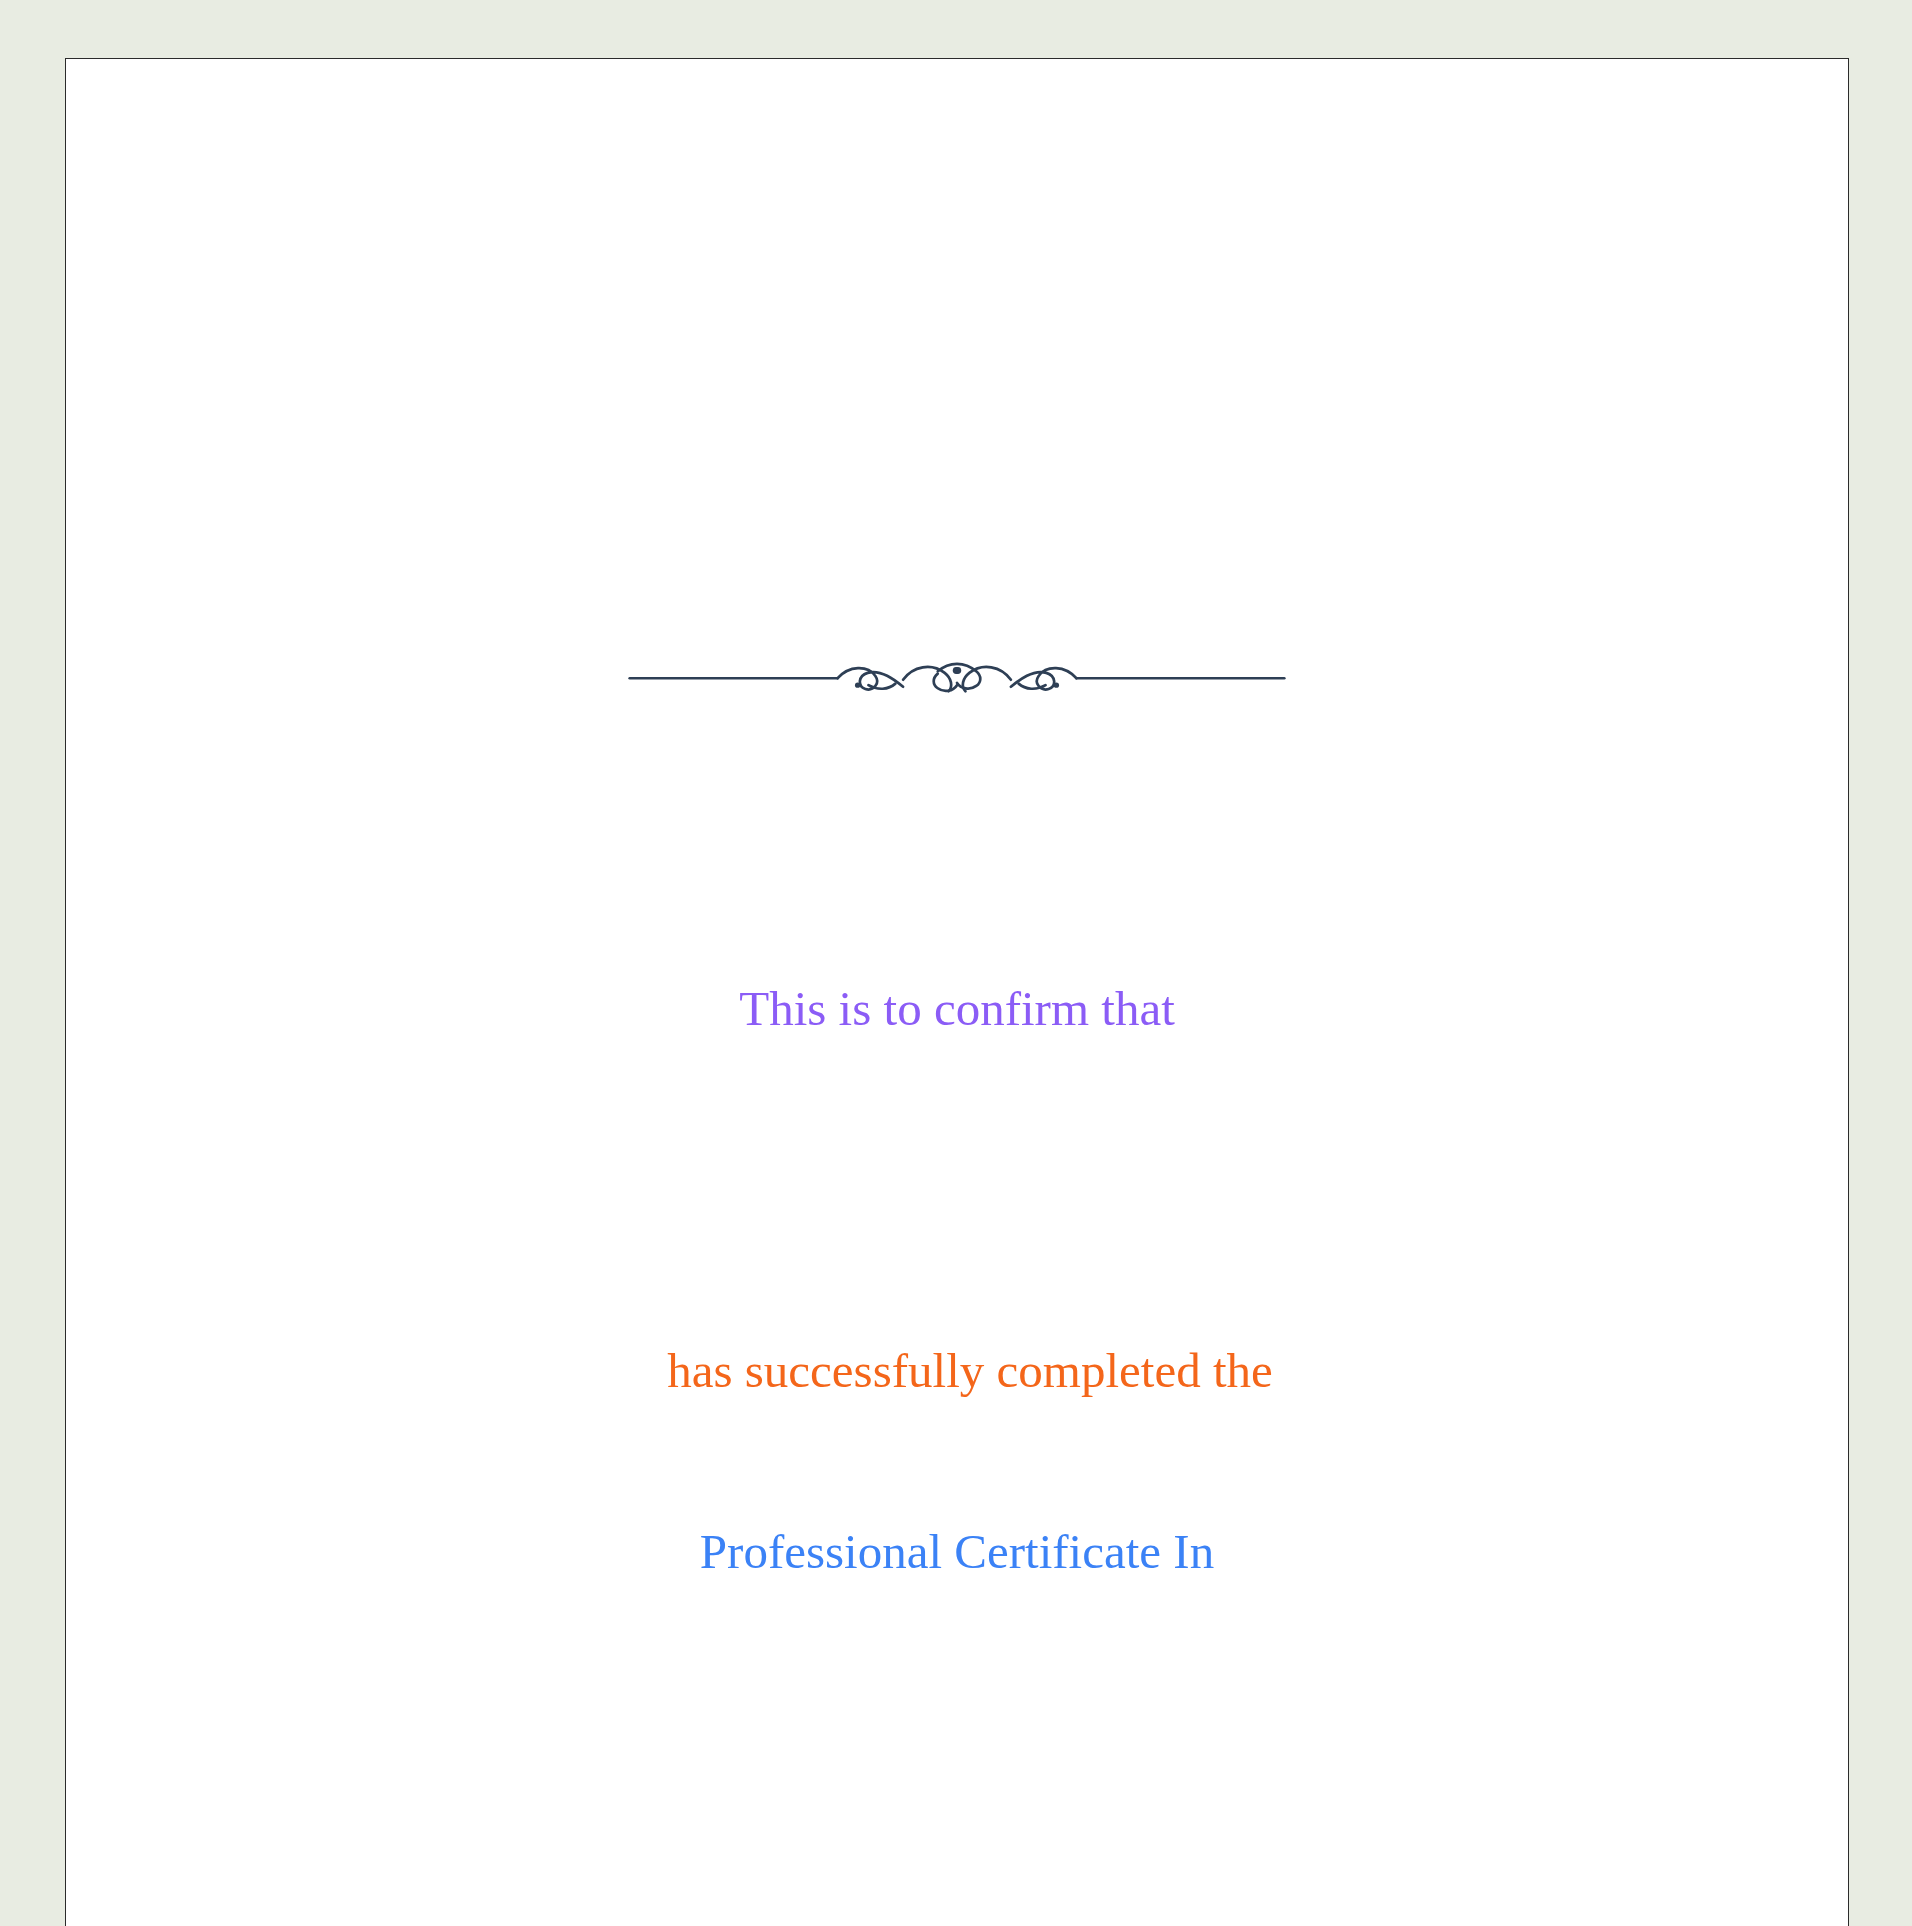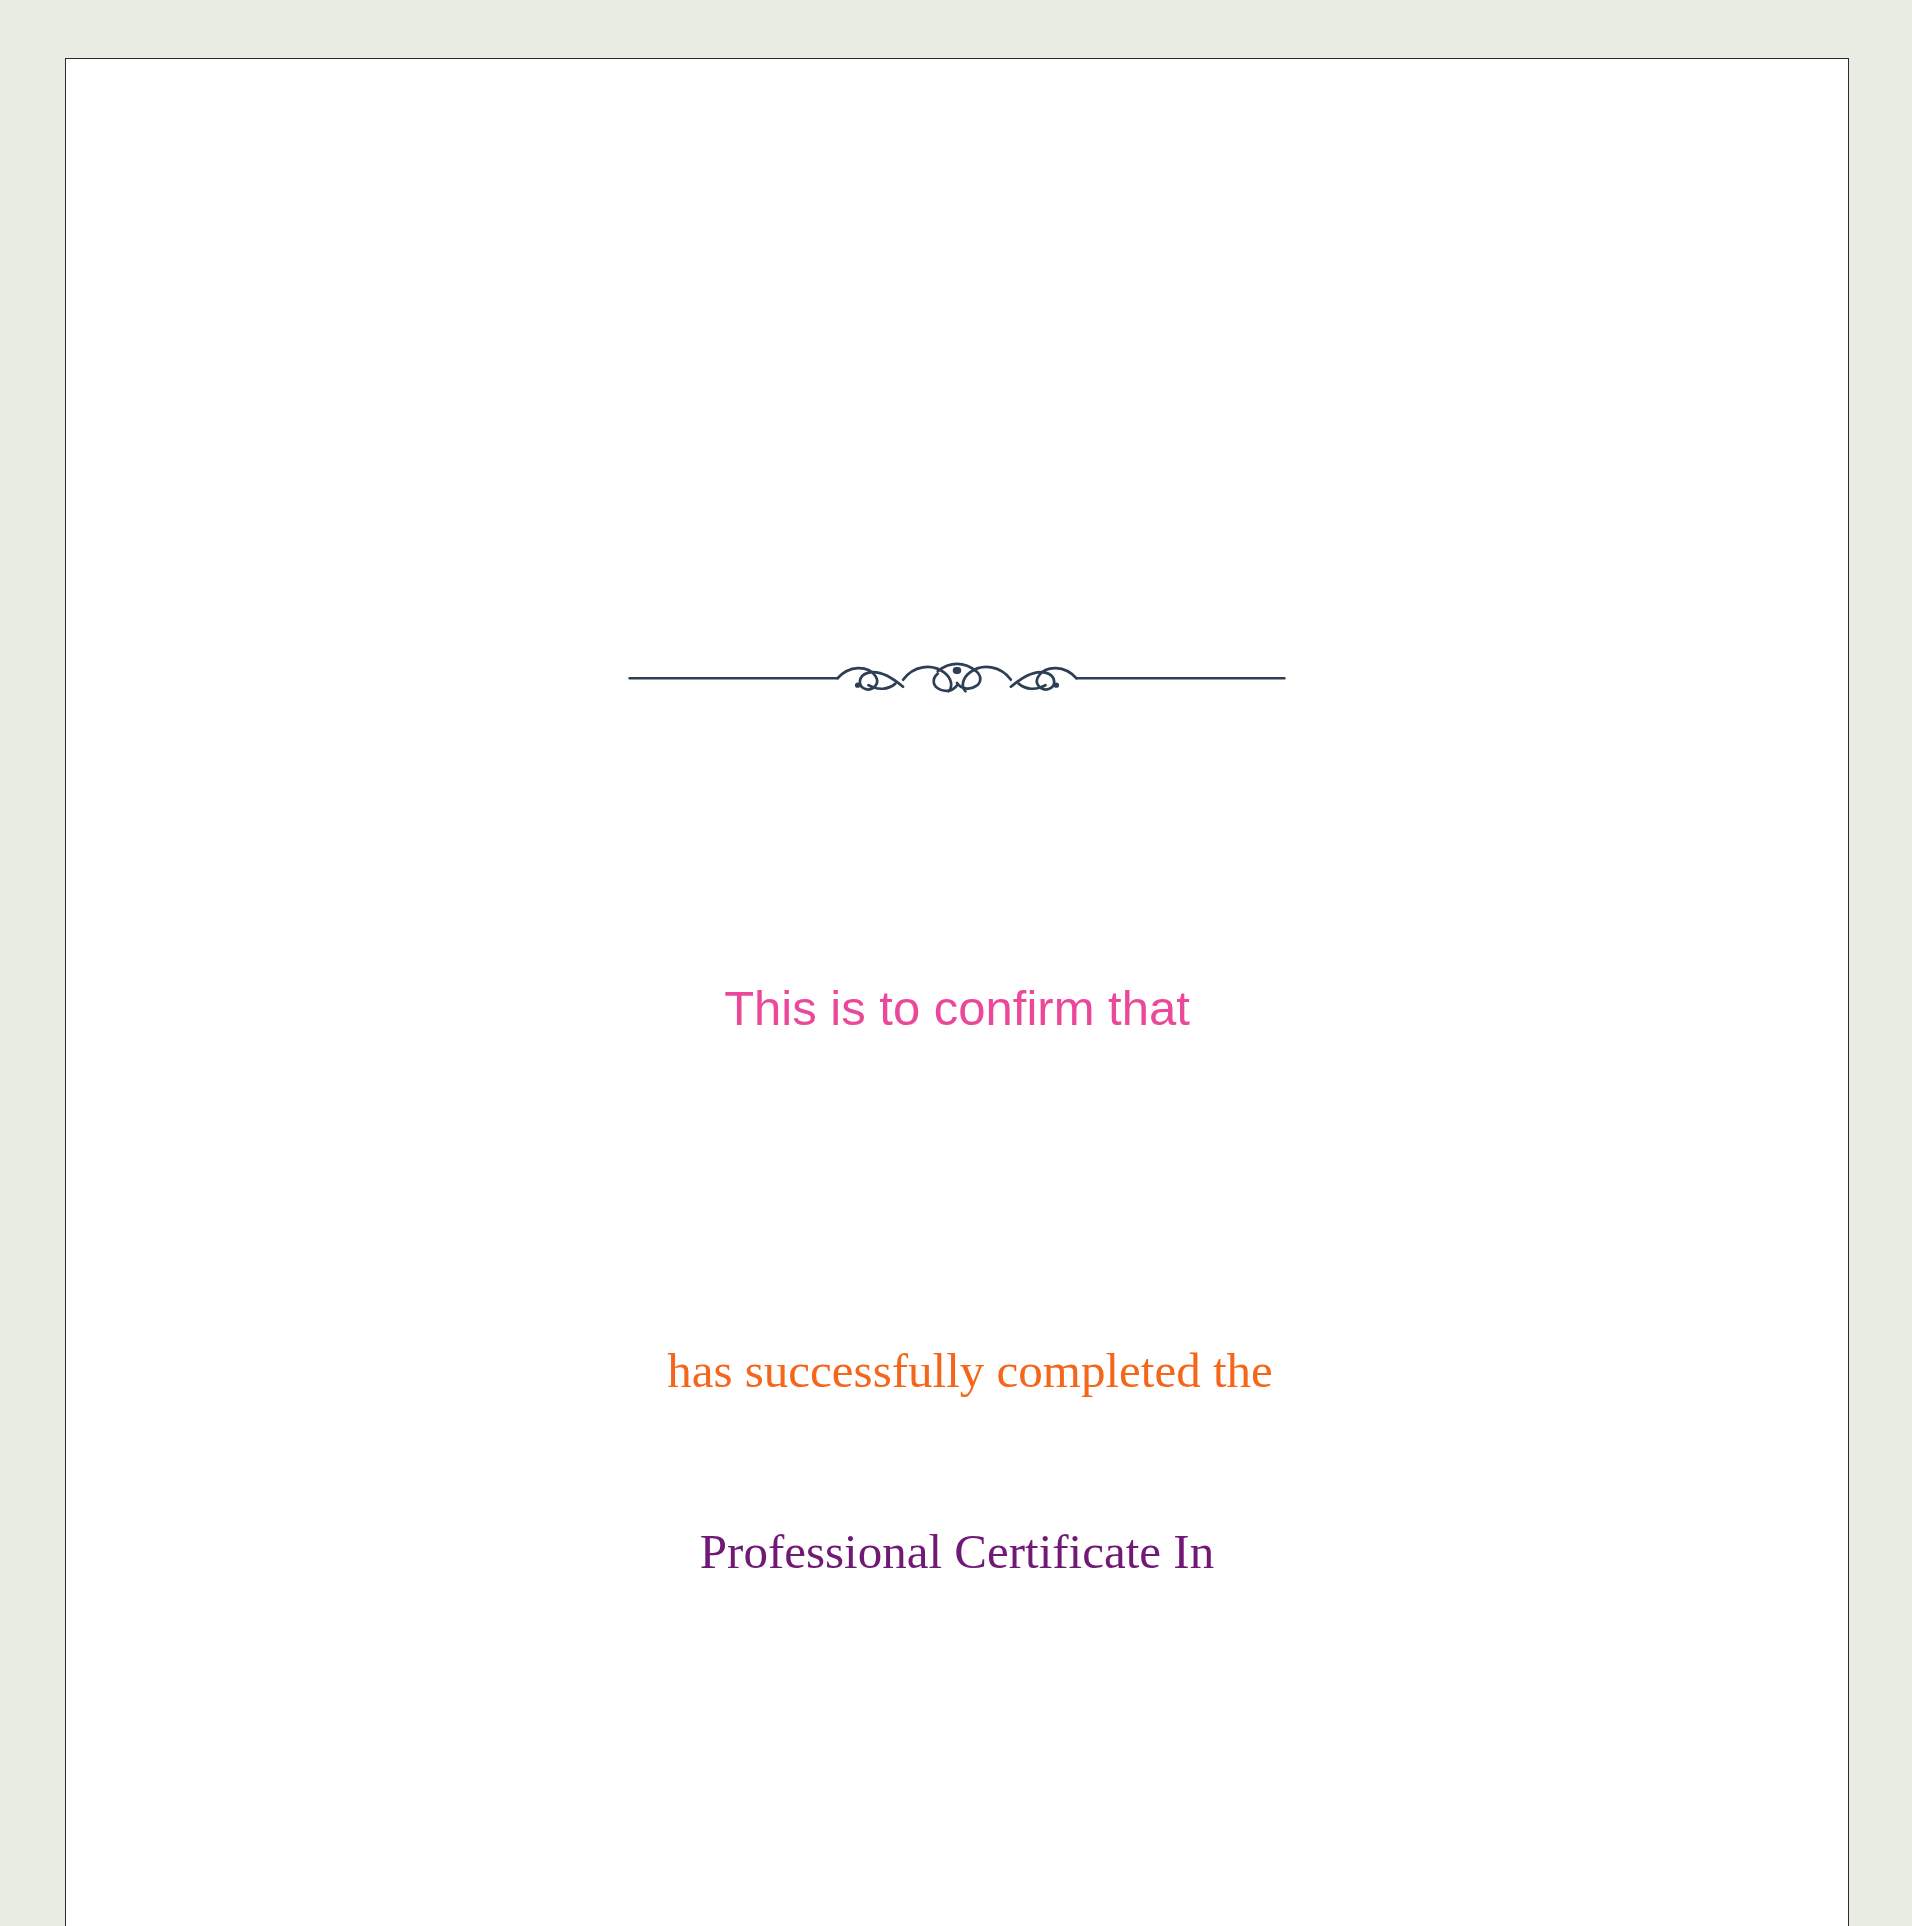--- a/index.html
+++ b/index.html
@@ -59,23 +59,23 @@
     width: 670px;
     height: 62px;
   }
 
   .confirm-line {
     position: absolute;
     left: 0;
     top: 921px;
     width: 100%;
     text-align: center;
-    font-family: Liberation Sans, sans-serif;
+    font-family: Liberation Serif, serif;
     font-size: 49px;
-    color: #ec4899;
+    color: #8b5cf6;
   }
 
   .name-line {
     position: absolute;
     left: 0;
     top: 1117px;
     width: 100%;
     text-align: center;
     font-family: "Liberation Serif", serif;
     font-size: 49px;
@@ -95,21 +95,21 @@
   }
 
   .course-prefix {
     position: absolute;
     left: 0;
     top: 1464px;
     width: 100%;
     text-align: center;
     font-family: "Liberation Serif", serif;
     font-size: 49px;
-    color: #701a75;
+    color: #3b82f6;
   }
 
   .course-title {
     position: absolute;
     left: 0;
     top: 1564px;
     width: 100%;
     text-align: center;
     font-family: "Liberation Serif", serif;
     font-size: 49px;

